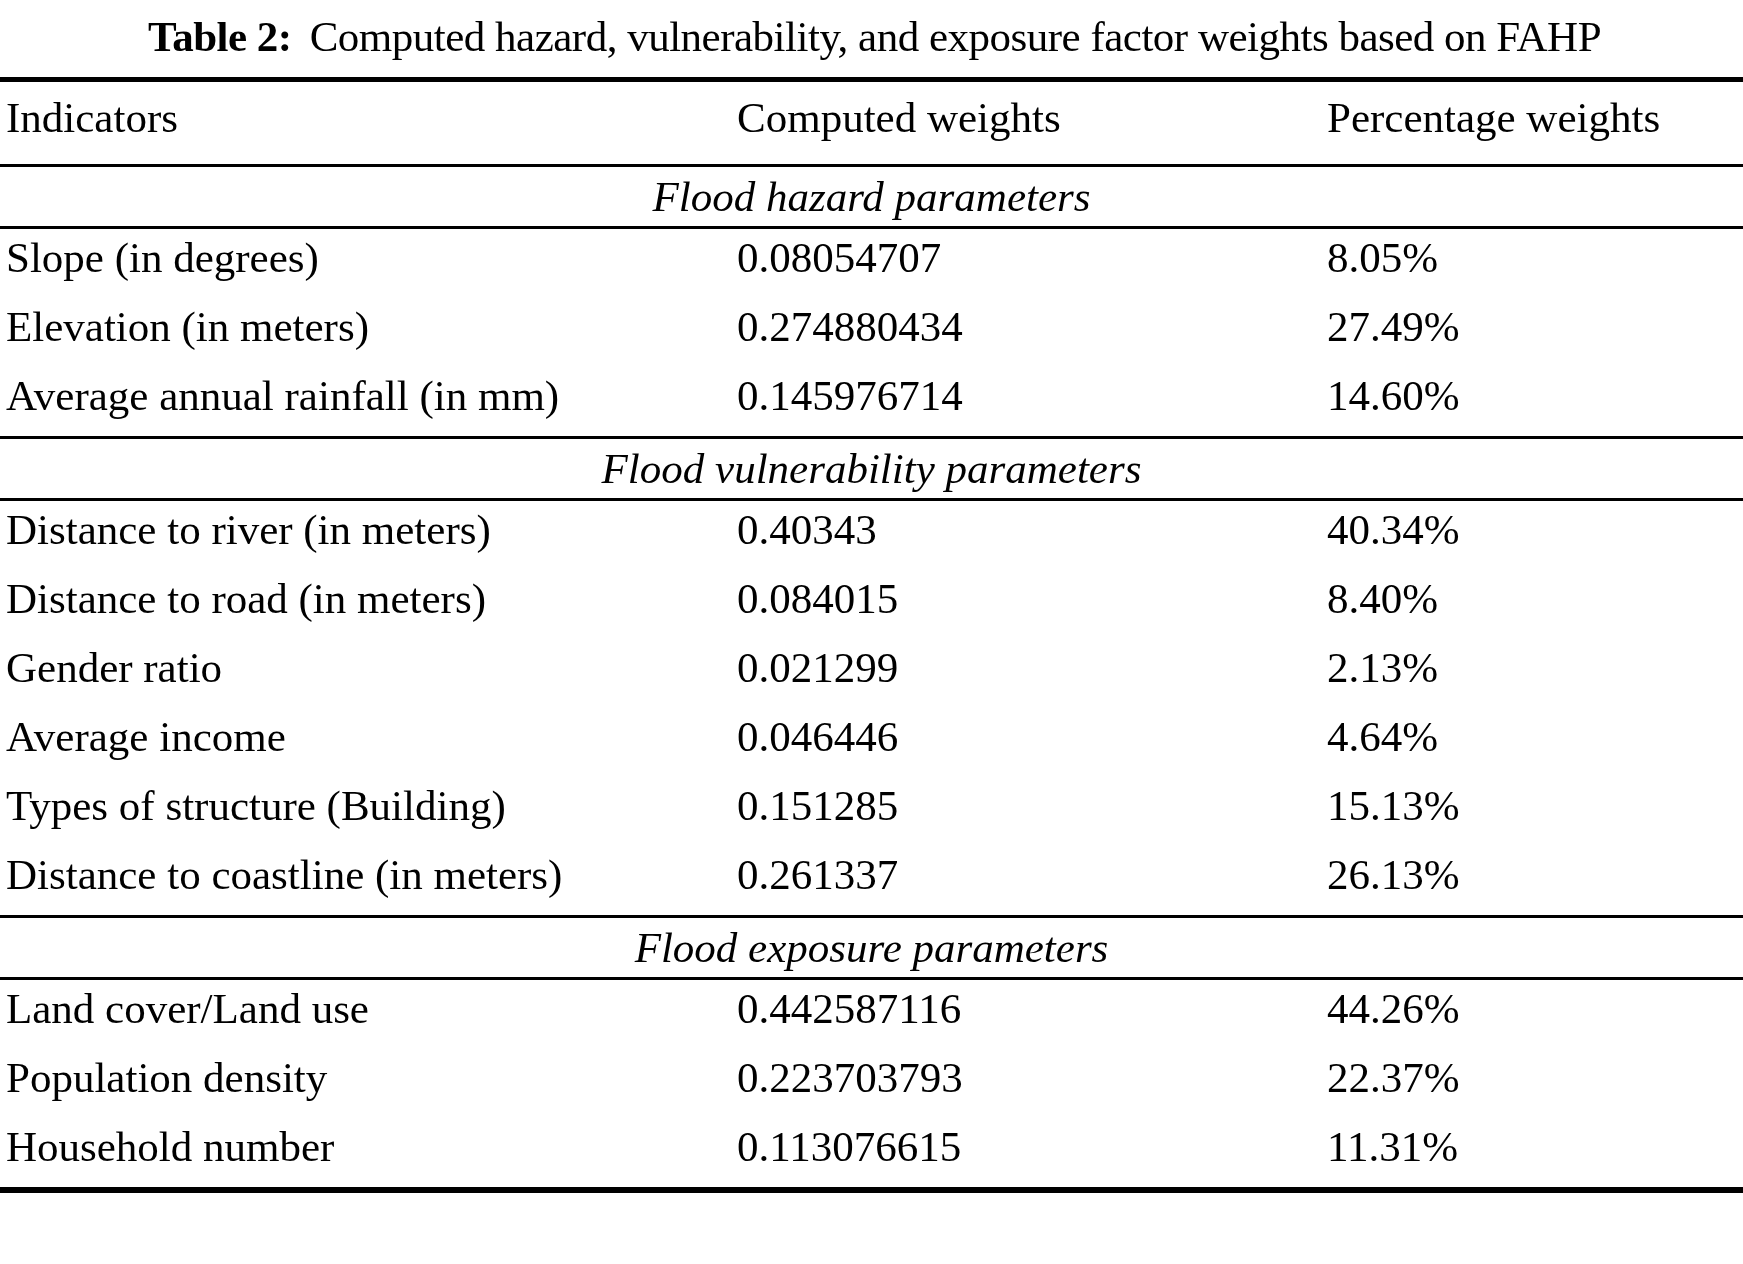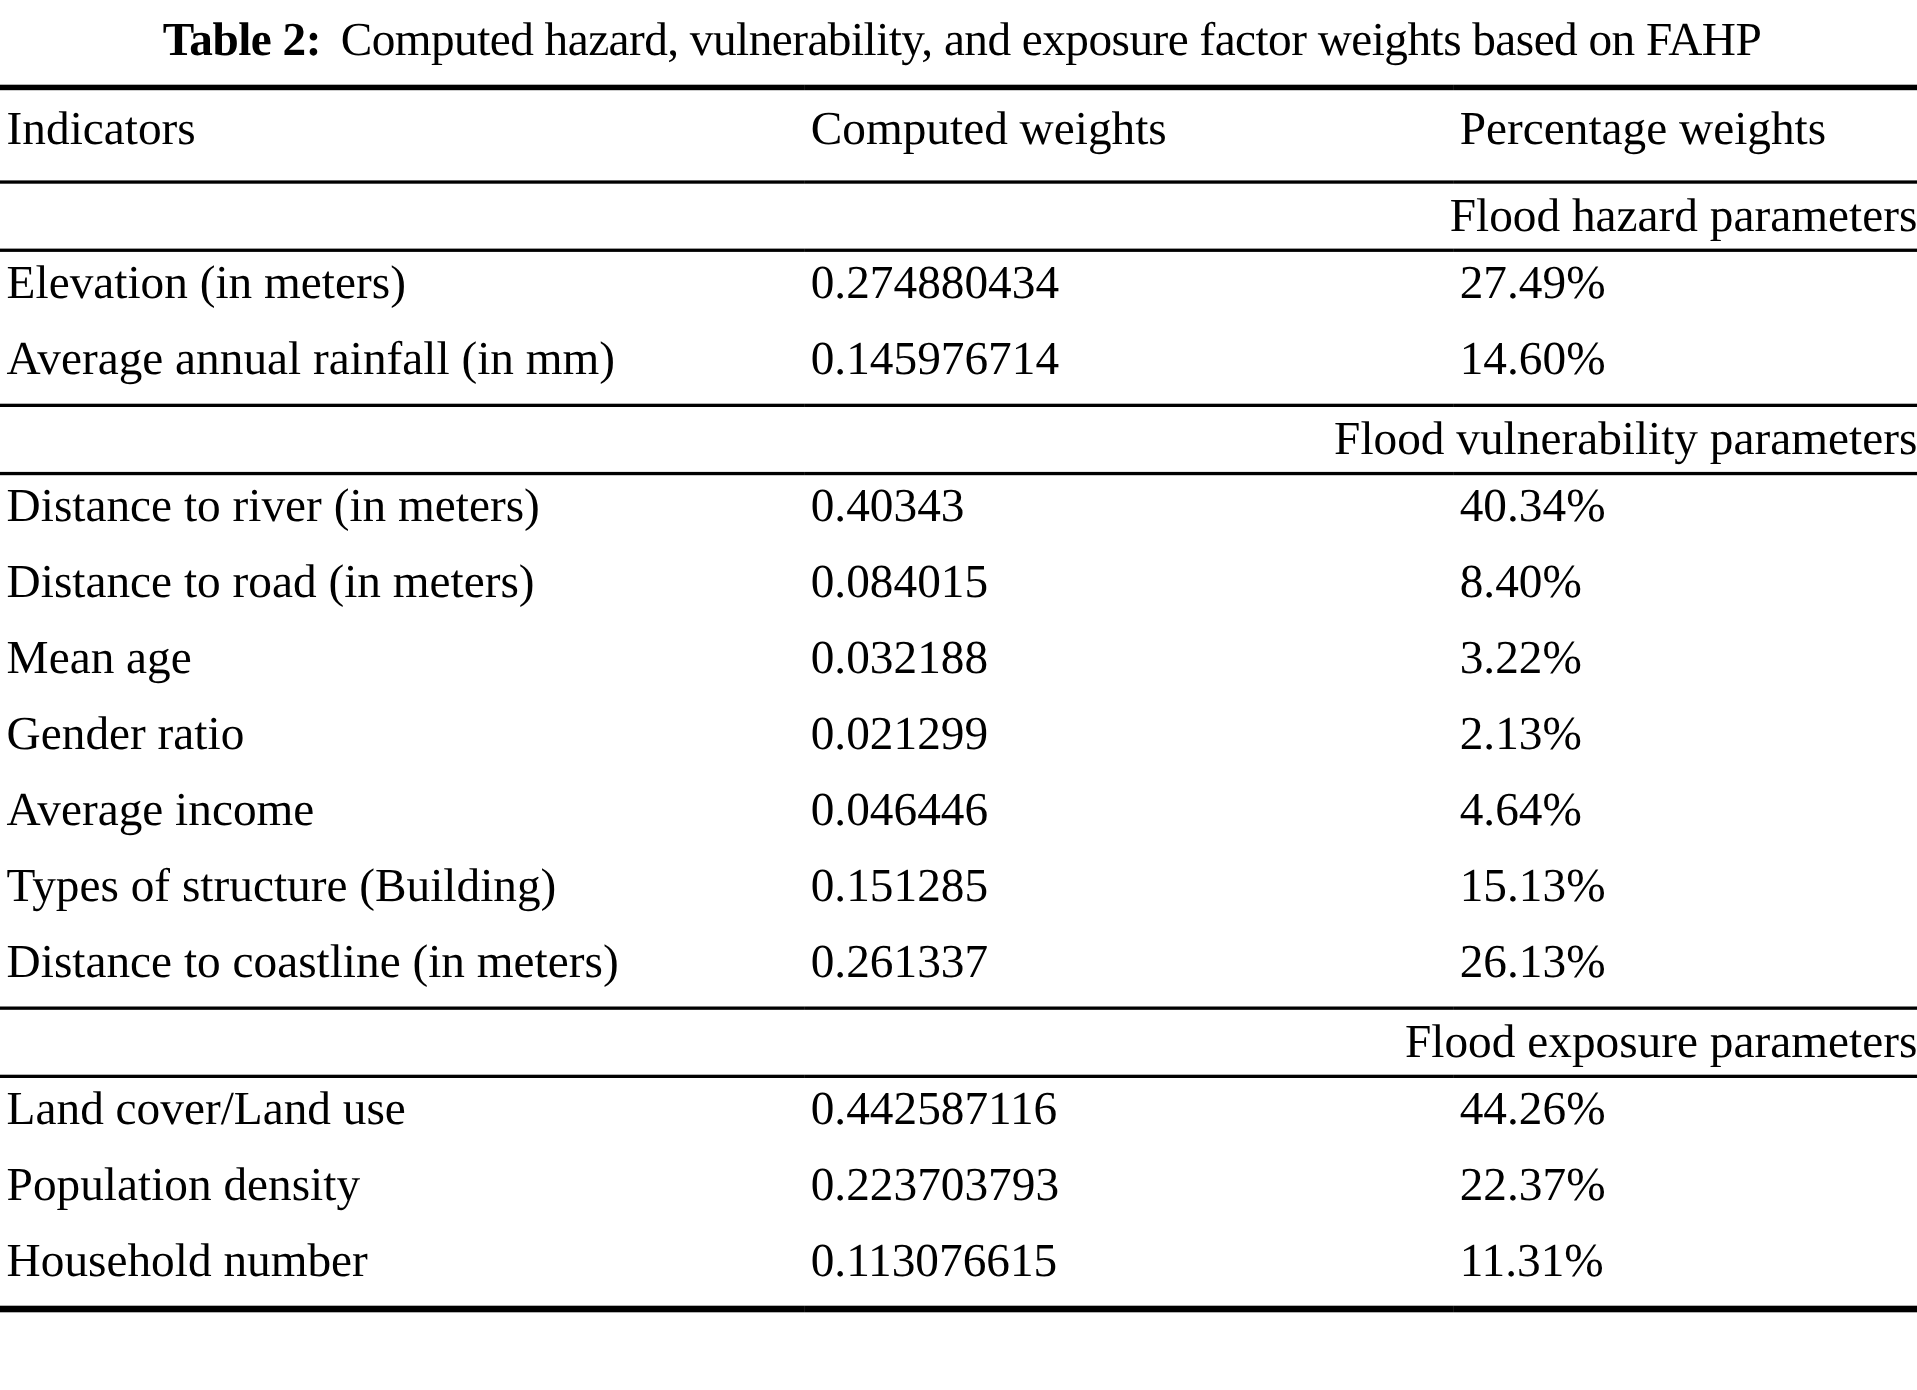--- a/index.html
+++ b/index.html
@@ -47,24 +47,25 @@
     padding: 0 0 12px 6px;
     overflow: hidden;
     white-space: nowrap;
   }
   tr.colhead th {
     height: 70px;
     border-bottom: 3px solid #000;
   }
   tr.section-row td {
     height: 59px;
-    text-align: right;
+    text-align: center;
     padding: 0;
     border-top: 3px solid #000;
     border-bottom: 3px solid #000;
+    font-style: italic;
   }
   tr.data-row td {
     height: 57px;
   }
 </style>
 </head>
 <body>
 
 <div class="page">
   <div class="caption">
@@ -82,20 +83,25 @@
         <th>Indicators</th>
         <th>Computed weights</th>
         <th>Percentage weights</th>
       </tr>
     </thead>
     <tbody id="table-body">
         <tr class="section-row">
           <td colspan="3">Flood hazard parameters</td>
         </tr>
         <tr class="data-row">
+          <td>Slope (in degrees)</td>
+          <td>0.08054707</td>
+          <td>8.05%</td>
+        </tr>
+        <tr class="data-row">
           <td>Elevation (in meters)</td>
           <td>0.274880434</td>
           <td>27.49%</td>
         </tr>
         <tr class="data-row">
           <td>Average annual rainfall (in mm)</td>
           <td>0.145976714</td>
           <td>14.60%</td>
         </tr>
         <tr class="section-row">
@@ -103,25 +109,20 @@
         </tr>
         <tr class="data-row">
           <td>Distance to river (in meters)</td>
           <td>0.40343</td>
           <td>40.34%</td>
         </tr>
         <tr class="data-row">
           <td>Distance to road (in meters)</td>
           <td>0.084015</td>
           <td>8.40%</td>
-        </tr>
-        <tr class="data-row">
-          <td>Mean age</td>
-          <td>0.032188</td>
-          <td>3.22%</td>
         </tr>
         <tr class="data-row">
           <td>Gender ratio</td>
           <td>0.021299</td>
           <td>2.13%</td>
         </tr>
         <tr class="data-row">
           <td>Average income</td>
           <td>0.046446</td>
           <td>4.64%</td>

